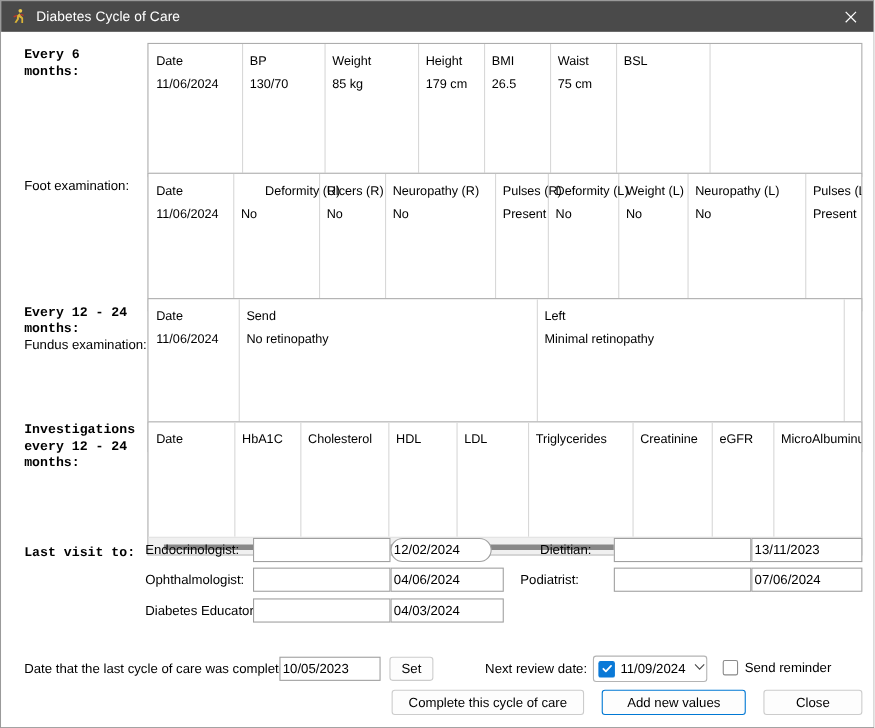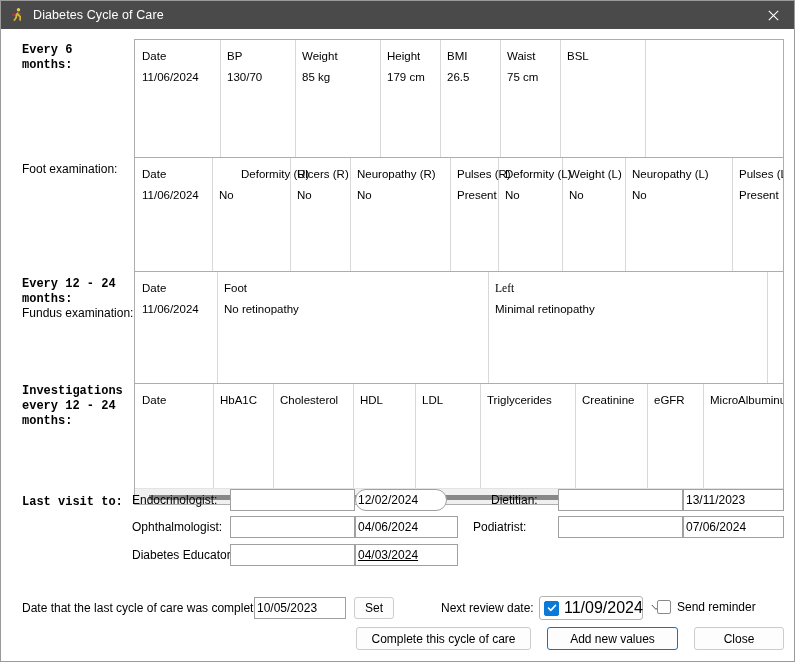--- a/index.html
+++ b/index.html
@@ -148,21 +148,21 @@
     width: 15px; height: 15px;
     background: #0a79d7;
     border: 1px solid #0a79d7;
     border-radius: 2px;
     display: flex; align-items: center; justify-content: center;
     flex: none;
     margin-right: 5px;
   }
   .chk-blue svg { display: block; }
   #next-review-value {
-    font-size: 16px; color: #000;
+    font-size: 12px; color: #000;
     white-space: nowrap;
   }
   #next-review-chevron {
     margin-left: 8px;
     color: #4a4a4a;
     font-size: 10px;
     line-height: 1;
   }
   
   #send-reminder-wrap {
@@ -281,22 +281,22 @@
           <div class="dcell" style="left: 604px; top: 30px;">Present</div>
         </div>
     </div>
 
     <div class="grid" id="grid-fundus" style="left:133px; top:242px; width:650px; height:140px;">
       <div class="grid-inner" id="grid-fundus-inner">
           <div class="colsep" style="left: 82px; height: 138px;"></div>
           <div class="colsep" style="left: 353px; height: 138px;"></div>
           <div class="colsep" style="left: 632px; height: 138px;"></div>
           <div class="hcell" style="left: 7px;">Date</div>
-          <div class="hcell" style="left: 89px;">Foot</div>
-          <div class="hcell" style="left: 360px; font-family: Liberation Serif, serif;">Left</div>
+          <div class="hcell" style="left: 89px;">Send</div>
+          <div class="hcell" style="left: 360px;">Left</div>
           <div class="dcell" style="left: 7px; top: 30px;">11/06/2024</div>
           <div class="dcell" style="left: 89px; top: 30px;">No retinopathy</div>
           <div class="dcell" style="left: 360px; top: 30px;">Minimal retinopathy</div>
         </div>
     </div>
 
     <div class="grid" id="grid-invest" style="left:133px; top:354px; width:650px; height:122px;">
       <div class="grid-inner" id="grid-invest-inner">
           <div class="colsep" style="left: 78px; height: 104px;"></div>
           <div class="colsep" style="left: 138px; height: 104px;"></div>
@@ -324,21 +324,21 @@
     <div class="fld-label" style="left:131px; top:464px;">Endocrinologist:</div>
     <input class="tbox" style="left: 229px; top: 460px; width: 125px;" value="">
     <input class="tbox" style="left: 354px; top: 460px; width: 92px; border-radius: 11px;" value="12/02/2024">
 
     <div class="fld-label" style="left:131px; top:491px;">Ophthalmologist:</div>
     <input class="tbox" style="left: 229px; top: 487px; width: 125px;" value="">
     <input class="tbox" style="left: 354px; top: 487px; width: 103px;" value="04/06/2024">
 
     <div class="fld-label" style="left:131px; top:519px;">Diabetes Educator:</div>
     <input class="tbox" style="left: 229px; top: 515px; width: 125px;" value="">
-    <input class="tbox" style="left: 354px; top: 515px; width: 103px; text-decoration: underline;" value="04/03/2024">
+    <input class="tbox" style="left: 354px; top: 515px; width: 103px;" value="04/03/2024">
 
     <div class="fld-label" style="left:490px; top:464px;">Dietitian:</div>
     <input class="tbox" style="left: 557px; top: 460px; width: 125px;" value="">
     <input class="tbox" style="left: 682px; top: 460px; width: 101px;" value="13/11/2023">
 
     <div class="fld-label" style="left:472px; top:491px;">Podiatrist:</div>
     <input class="tbox" style="left: 557px; top: 487px; width: 125px;" value="">
     <input class="tbox" style="left: 682px; top: 487px; width: 101px;" value="07/06/2024">
 
     <div class="fld-label" style="left:21px; top:572px;">Date that the last cycle of care was completed:</div>

